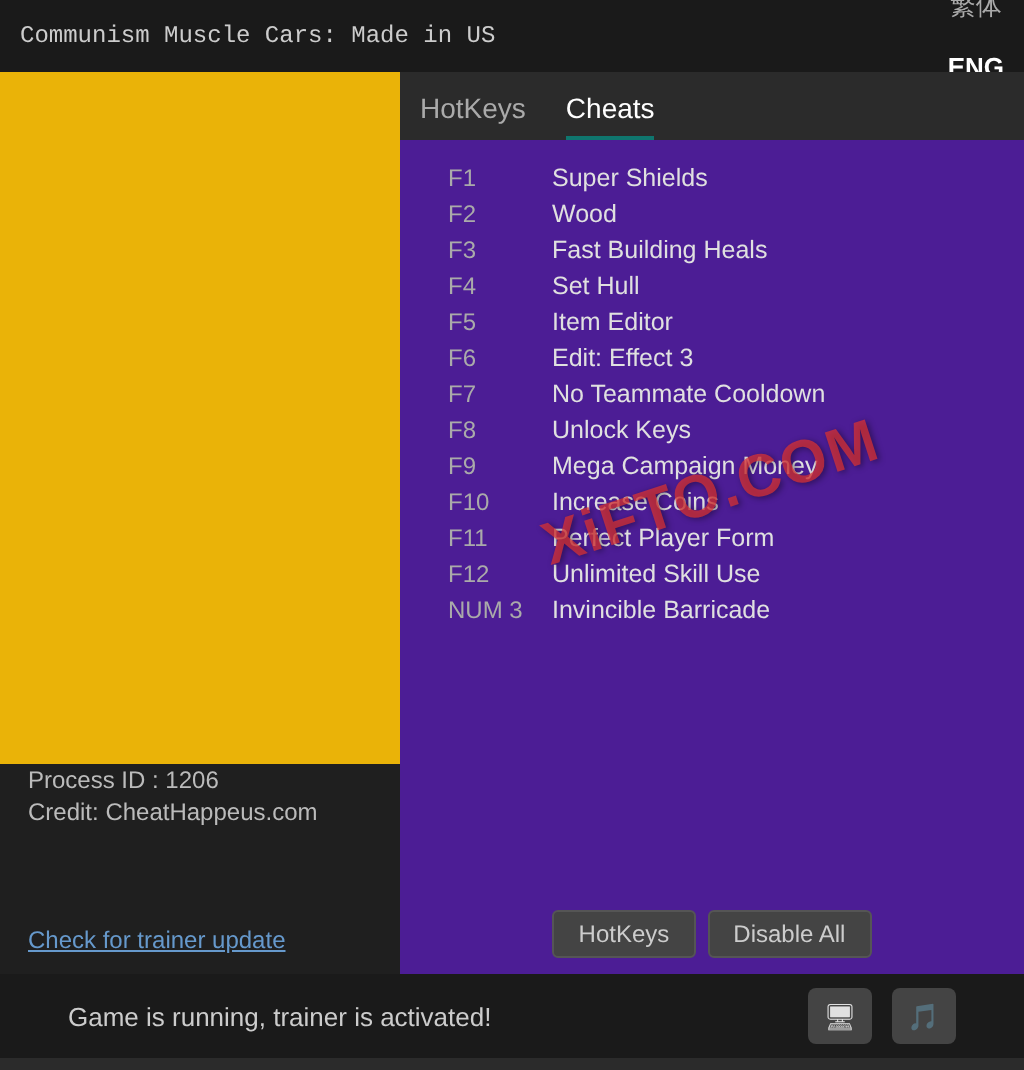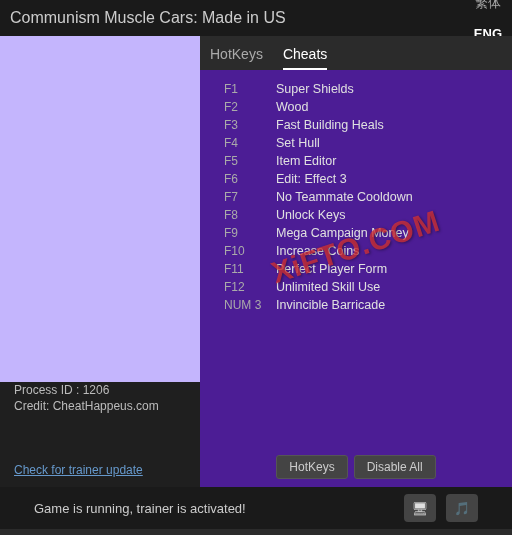--- a/index.html
+++ b/index.html
@@ -22,21 +22,22 @@
       padding: 0 10px;
       justify-content: space-between;
     }
     .title-bar-left {
       display: flex;
       align-items: center;
       gap: 8px;
     }
     .title-text {
       color: #cccccc;
-      font-size: 16px;
+      font-size: 12px;
+      font-family: Liberation Mono, monospace;
     }
     .lang-group {
       display: flex;
       align-items: center;
       gap: 14px;
       flex-direction: column;
     }
     .lang-btn {
       color: #aaaaaa;
       font-size: 13px;
@@ -69,21 +70,21 @@
       gap: 20px;
     }
     .tab {
       color: #aaaaaa;
       font-size: 14px;
       cursor: pointer;
       padding-bottom: 6px;
     }
     .tab.active {
       color: #ffffff;
-      border-bottom: 2px solid #ffffff;
+      border-bottom: 2px solid #0f766e;
     }
 
     
     .cheats-list {
       padding: 10px 24px;
       flex: 1;
       overflow-y: auto;
     }
     .cheat-item {
       display: flex;
@@ -172,21 +173,21 @@
       height: 493px;
     }
 
     .content-row {
       display: flex;
       flex: 1;
     }
 
     .sidebar-area {
       width: 200px;
-      background: #c4b5fd;
+      background: #eab308;
       position: relative;
     }
 
     .sidebar-lower {
       position: absolute;
       bottom: 0;
       left: 0;
       right: 0;
       background: #1f1f1f;
       padding: 10px 14px;

